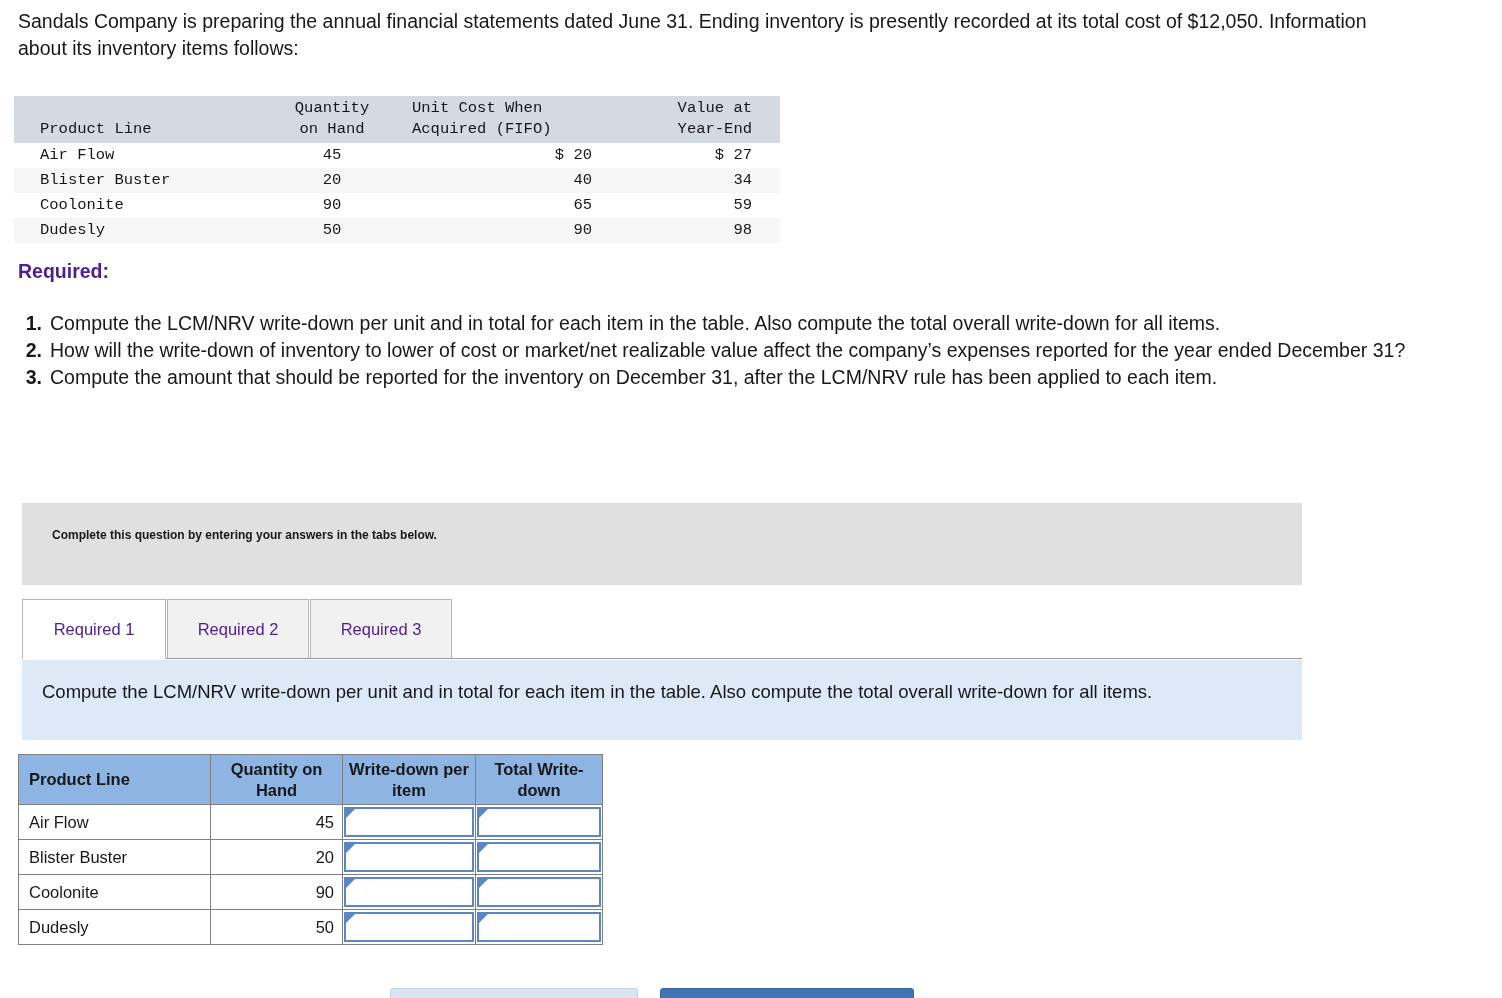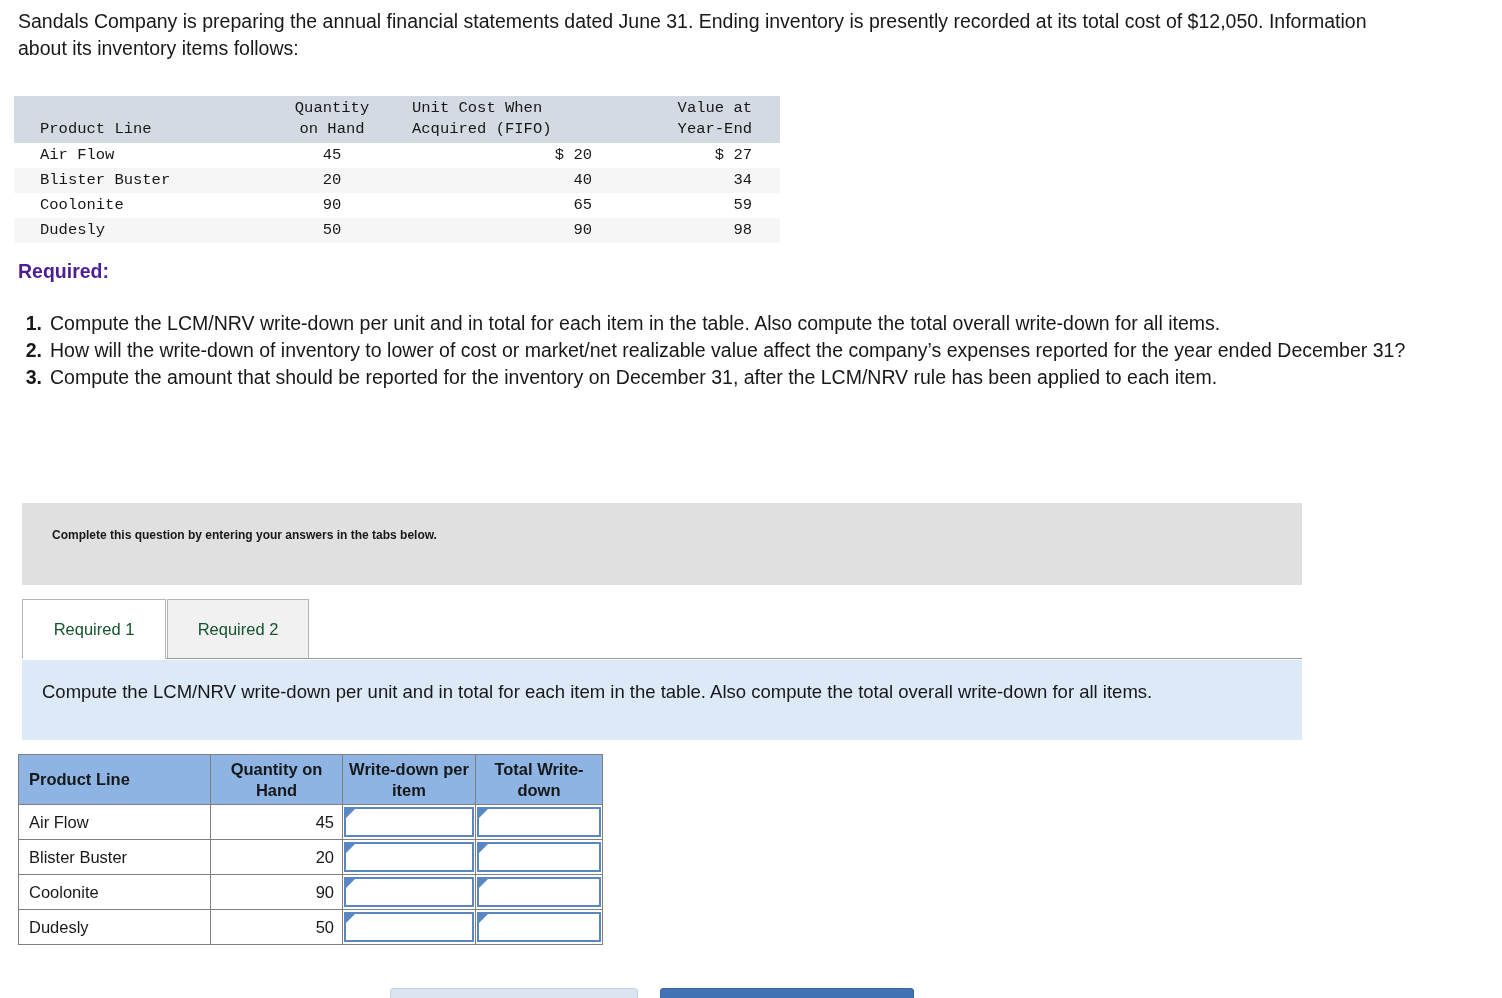--- a/index.html
+++ b/index.html
@@ -119,21 +119,21 @@
     height: 60px;
     border-bottom: 1px solid #9a9a9a;
     box-sizing: border-box;
   }
   .tab {
     position: absolute;
     top: 0;
     height: 59px;
     box-sizing: border-box;
     font-size: 16.5px;
-    color: #14532d;
+    color: #4c1d95;
     display: flex;
     align-items: center;
     justify-content: center;
     border: 1px solid #b5b5b5;
     border-bottom: none;
   }
   .tab.inactive { background: #f1f1f1; }
   .tab.active   { background: #ffffff; height: 60px; border-bottom: 1px solid #ffffff; }
 
   
@@ -314,20 +314,23 @@
   <span>Complete this question by entering your answers in the tabs below.</span>
 </div>
 
 <div class="tabstrip">
   <div class="tab active" style="left:0px;   width:144px;">
     <span>Required 1</span>
   </div>
   <div class="tab inactive" style="left:145px; width:142px;">
     <span>Required 2</span>
   </div>
+  <div class="tab inactive" style="left:288px; width:142px;">
+    <span>Required 3</span>
+  </div>
 </div>
 
 <div class="blue-panel">
   <p>Compute the LCM/NRV write-down per unit and in total for each item in the table. Also compute the total overall write-down for all items.</p>
 </div>
 
 <table class="answer-table">
   <thead>
     <tr>
       <th class="th-prod">Product Line</th>

